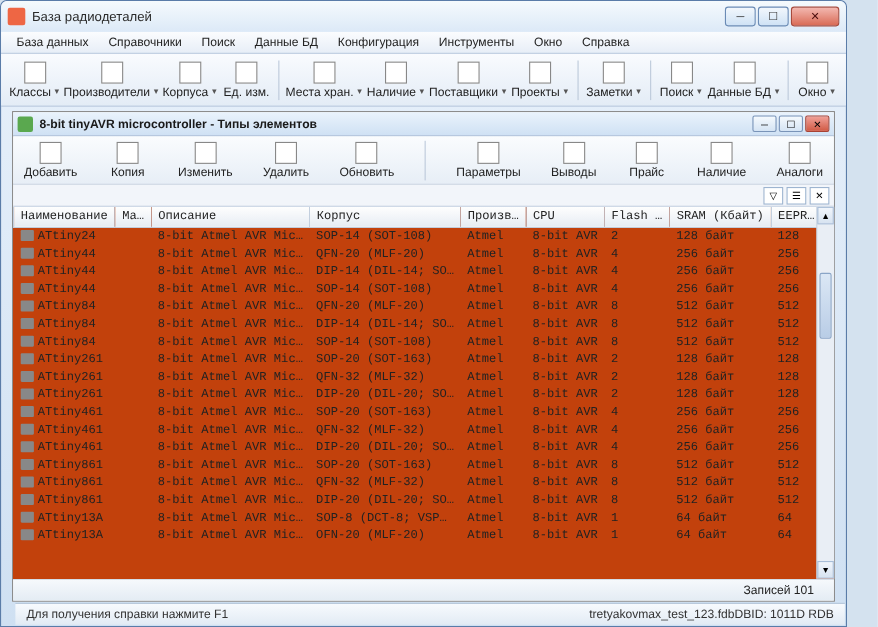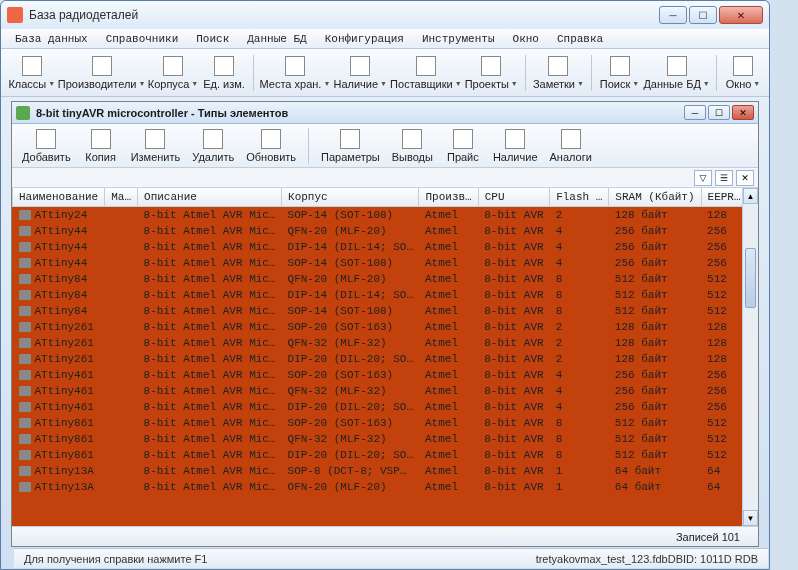--- a/index.html
+++ b/index.html
@@ -9,42 +9,42 @@
 .window { background: linear-gradient(#e8f1fb, #cfe0f2); border: 1px solid #5a7ca8; border-radius: 6px 6px 0 0; width: 770px; height: 570px; position: relative; }
 .titlebar { height: 28px; display: flex; align-items: center; padding: 0 6px; background: linear-gradient(#f5fafd, #dce9f7); border-radius: 6px 6px 0 0; }
 .titlebar .icon { width: 16px; height: 16px; margin-right: 6px; background: #e64; border-radius: 2px; }
 .titlebar .title { color: #2b2b2b; font-size: 12px; flex: 1; }
 .winbtns { display: flex; gap: 2px; }
 .winbtn { width: 28px; height: 18px; border: 1px solid #6a8bb5; border-radius: 3px; background: linear-gradient(#f2f7fc,#cfe2f5); display:flex; align-items:center; justify-content:center; font-size:10px; color:#333; }
 .winbtn.close { background: linear-gradient(#f3b8b0,#d96b56); color:#4a0e0e; border-color:#a84a3c; width:44px; }
 
 
 .menubar { height: 20px; background: linear-gradient(#fbfcfe,#e7eef7); border-bottom: 1px solid #b8c8dd; display: flex; align-items: center; padding: 0 6px; gap: 2px; }
-.menuitem { padding: 2px 8px; color: #232323; font-size: 11px; cursor: default; font-family: Liberation Mono, monospace; }
+.menuitem { padding: 2px 8px; color: #232323; font-size: 11px; cursor: default; }
 
 
 .toolbar { height: 48px; background: linear-gradient(#f9fbfe,#e3ecf6); border-bottom: 1px solid #b8c8dd; display:flex; align-items:center; padding: 2px 6px; gap: 2px; overflow: hidden; white-space: nowrap; }
 .tbtn { display:flex; flex-direction:column; align-items:center; justify-content:center; padding: 2px 4px; min-width: 40px; font-size:11px; color:#222; cursor:default; }
 .tbtn .ticon { width:20px; height:20px; margin-bottom:2px; border:1px solid #888; background:#fff; position:relative; }
 .tbtn .drp { font-size:7px; color:#555; margin-left:2px; }
 .tlabel { display:flex; align-items:center; white-space:nowrap; }
 .tsep { width:1px; height:36px; background:#bcc9da; margin: 0 4px; }
 
 
 .client { position:absolute; top: 100px; left: 10px; right: 10px; bottom: 22px; background:#fff; border:1px solid #808080; }
 .child { position:absolute; top:0; left:0; right:0; bottom:0; }
 .child-title { height: 22px; background: linear-gradient(#eaf3fc,#cfe1f4); border-bottom:1px solid #9fb6d3; display:flex; align-items:center; padding:0 4px; }
 .child-title .cicon { width:14px; height:14px; background:#5aa84f; margin-right:6px; border-radius:2px; }
 .child-title .ctitle { flex:1; font-size:11px; color:#1a1a1a; font-weight:bold; }
 .cwinbtns { display:flex; gap:2px; }
 .cwinbtn { width:22px; height:15px; border:1px solid #7a94b8; border-radius:2px; background:linear-gradient(#f5f9fd,#d5e4f4); display:flex; align-items:center; justify-content:center; font-size:9px; }
 .cwinbtn.close { background:linear-gradient(#f0a097,#d15a45); border-color:#a84234; }
 
 
-.ctoolbar { height: 44px; background:linear-gradient(#fafcfe,#e7eef6); border-bottom:1px solid #c0cddd; display:flex; align-items:center; padding:17px 6px; gap:4px; white-space:nowrap; }
+.ctoolbar { height: 44px; background:linear-gradient(#fafcfe,#e7eef6); border-bottom:1px solid #c0cddd; display:flex; align-items:center; padding:17px 6px; gap:20px; white-space:nowrap; }
 .ctoolbar .tbtn { min-width:44px; }
 .filterbar { height:20px; background:#f2f5fa; border-bottom:1px solid #c6d2e2; display:flex; align-items:center; padding:0 4px; }
 .filterbar .spacer { flex:1; }
 .fbtn { width:18px; height:16px; border:1px solid #9db4d0; background:#fff; margin-left:3px; display:flex; align-items:center; justify-content:center; font-size:9px; }
 
 
 .tablewrap { position:absolute; top:86px; left:0; right:0; bottom:20px; overflow:auto; background:#c2410c;font-family:Liberation Mono, monospace; }
 table { border-collapse:collapse; width:100%; font-size:11px; }
 thead th { background:linear-gradient(#fefefe,#e6ecf3); border:1px solid #c3cfde; border-top:none; padding:3px 6px; text-align:left; font-weight:normal; color:#222; position:sticky; top:0; white-space:nowrap; }
 tbody td { padding:2px 6px; border-bottom:0; color:#222; white-space:nowrap; }

